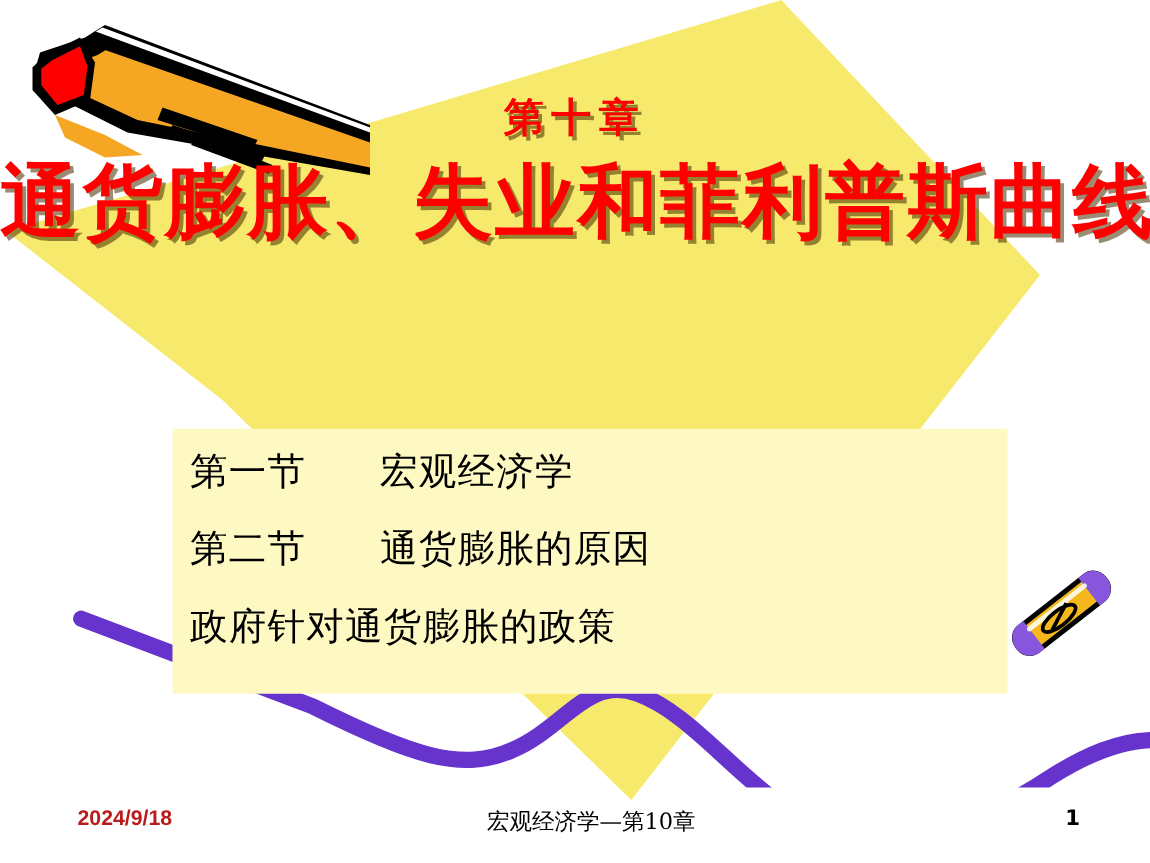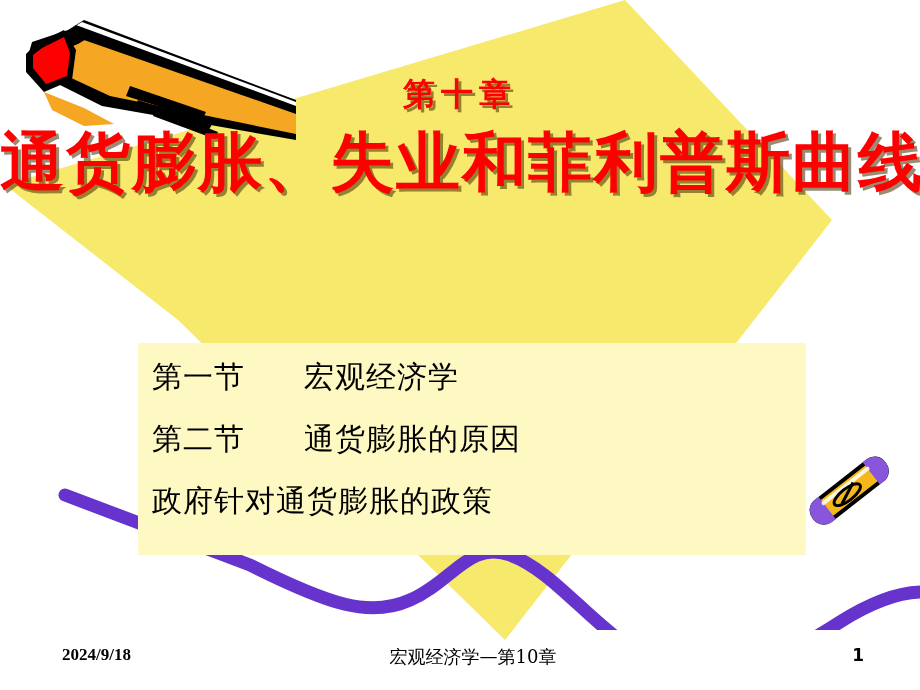--- a/index.html
+++ b/index.html
@@ -132,24 +132,24 @@
     left: 0;
     bottom: 0;
     width: 920px;
     height: 62px;
     z-index: 9;
   }
   .footer-date {
     position: absolute;
     left: 62px;
     top: 17px;
-    font-family: Liberation Serif, serif;
+    font-family: Liberation Sans, sans-serif;
     font-size: 17px;
     font-weight: bold;
-    color: #000000;
+    color: #b91c1c;
   }
   .footer-center {
     position: absolute;
     left: 0;
     top: 17px;
     width: 920px;
     text-align: center;
     font-family: "DejaVu Serif", "Liberation Serif", serif;
     font-size: 18px;
     color: #000000;

